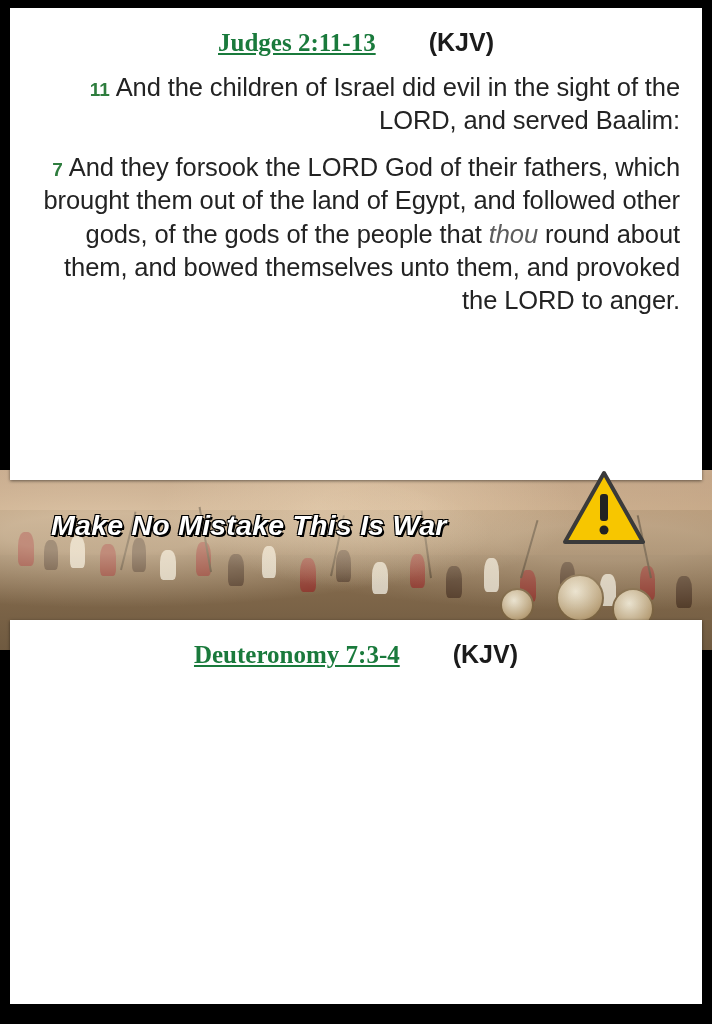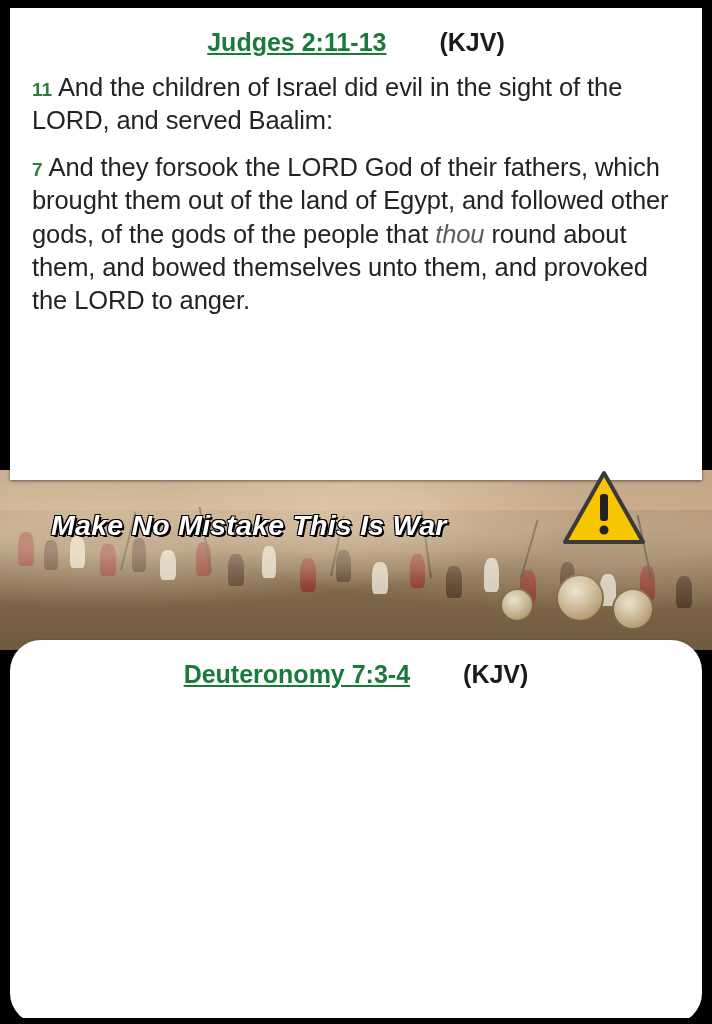--- a/index.html
+++ b/index.html
@@ -75,48 +75,50 @@
 
   
   .card {
     position: absolute;
     left: 10px;
     width: 692px;
     background: #ffffff;
     box-shadow: 0 1px 3px rgba(0,0,0,.5);
   }
   .card-top { top: 8px; height: 472px; }
-  .card-bottom { top: 640px; height: 384px; border-radius: 31px; }
+  .card-bottom { top: 620px; height: 384px; }
 
   .ref-line {
     text-align: center;
     padding-top: 20px;
     font-size: 25px;
     font-weight: bold;
     color: #222;
   }
   .ref {
     color: #1a7a3c;
     text-decoration: underline;
     margin-right: 14px;
+    font-family: Liberation Serif, serif;
   }
   .version {
     color: #1b1b1b;
     margin-left: 39px;
   }
 
   .verses {
     padding: 14px 22px 0 22px;
   }
   .verse {
     margin: 0 0 14px 0;
     font-size: 25.5px;
     line-height: 1.30;
     color: #232323;
     letter-spacing: -0.1px;
+    text-align: right;
   }
   .vnum {
     color: #2e7d3e;
     font-weight: bold;
     font-size: 19px;
     margin-right: 6px;
     vertical-align: baseline;
   }
   .ital { font-style: italic; color: #5d5d5d; }
 

